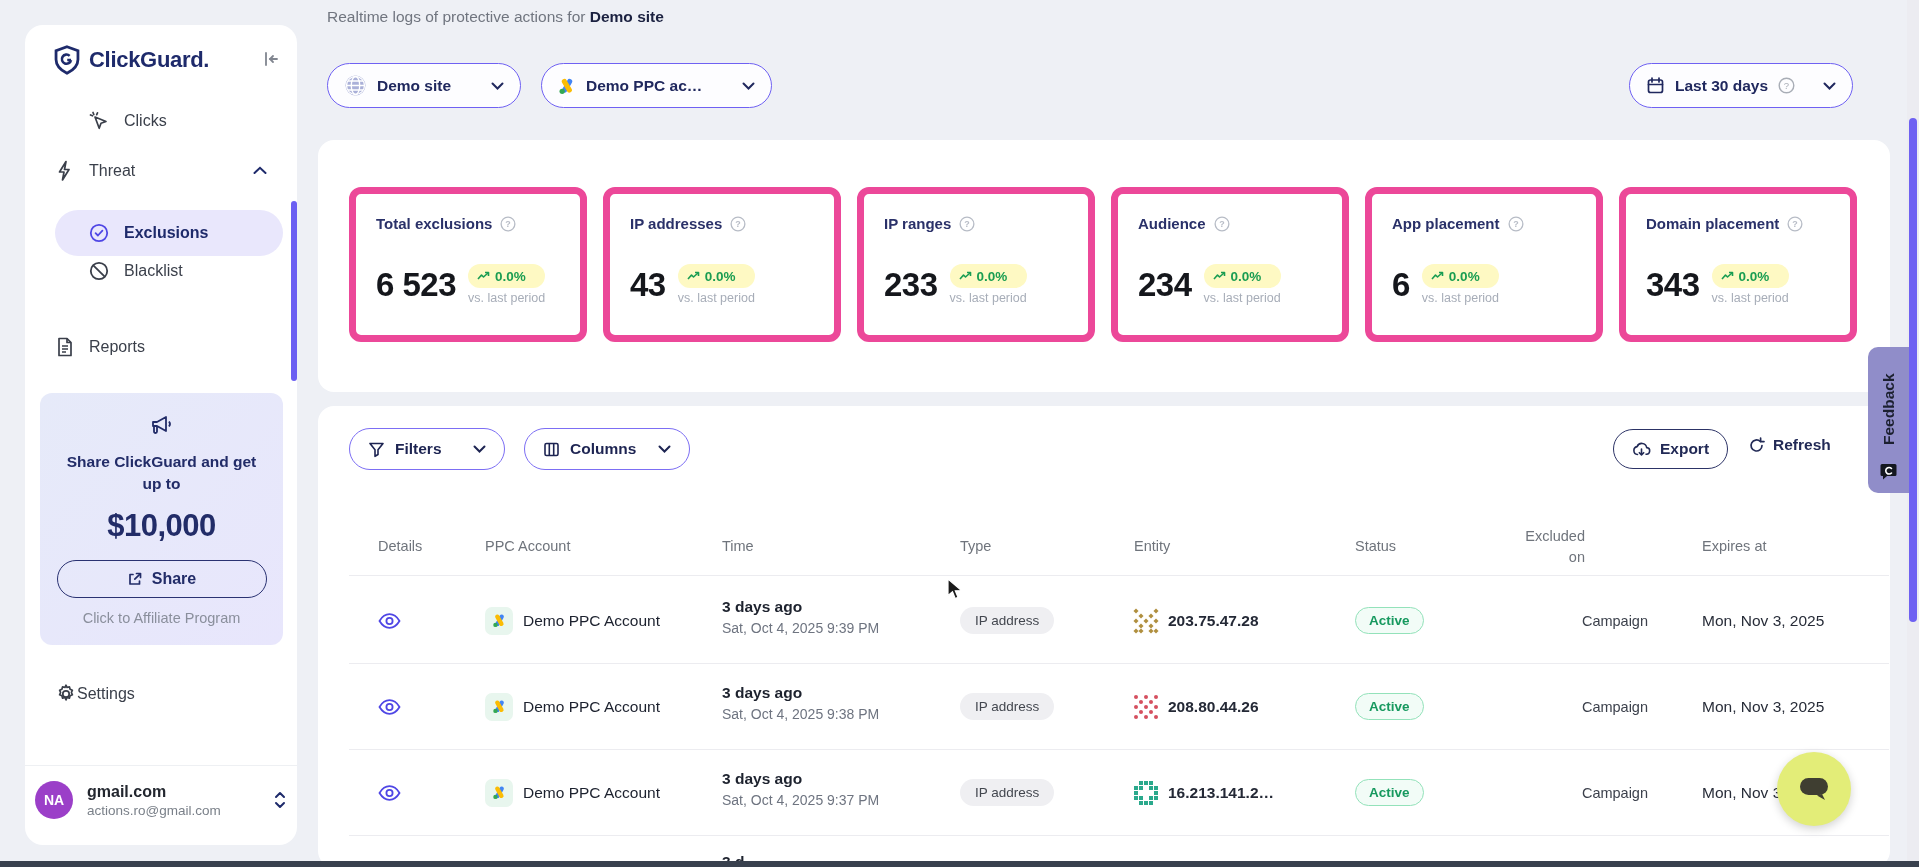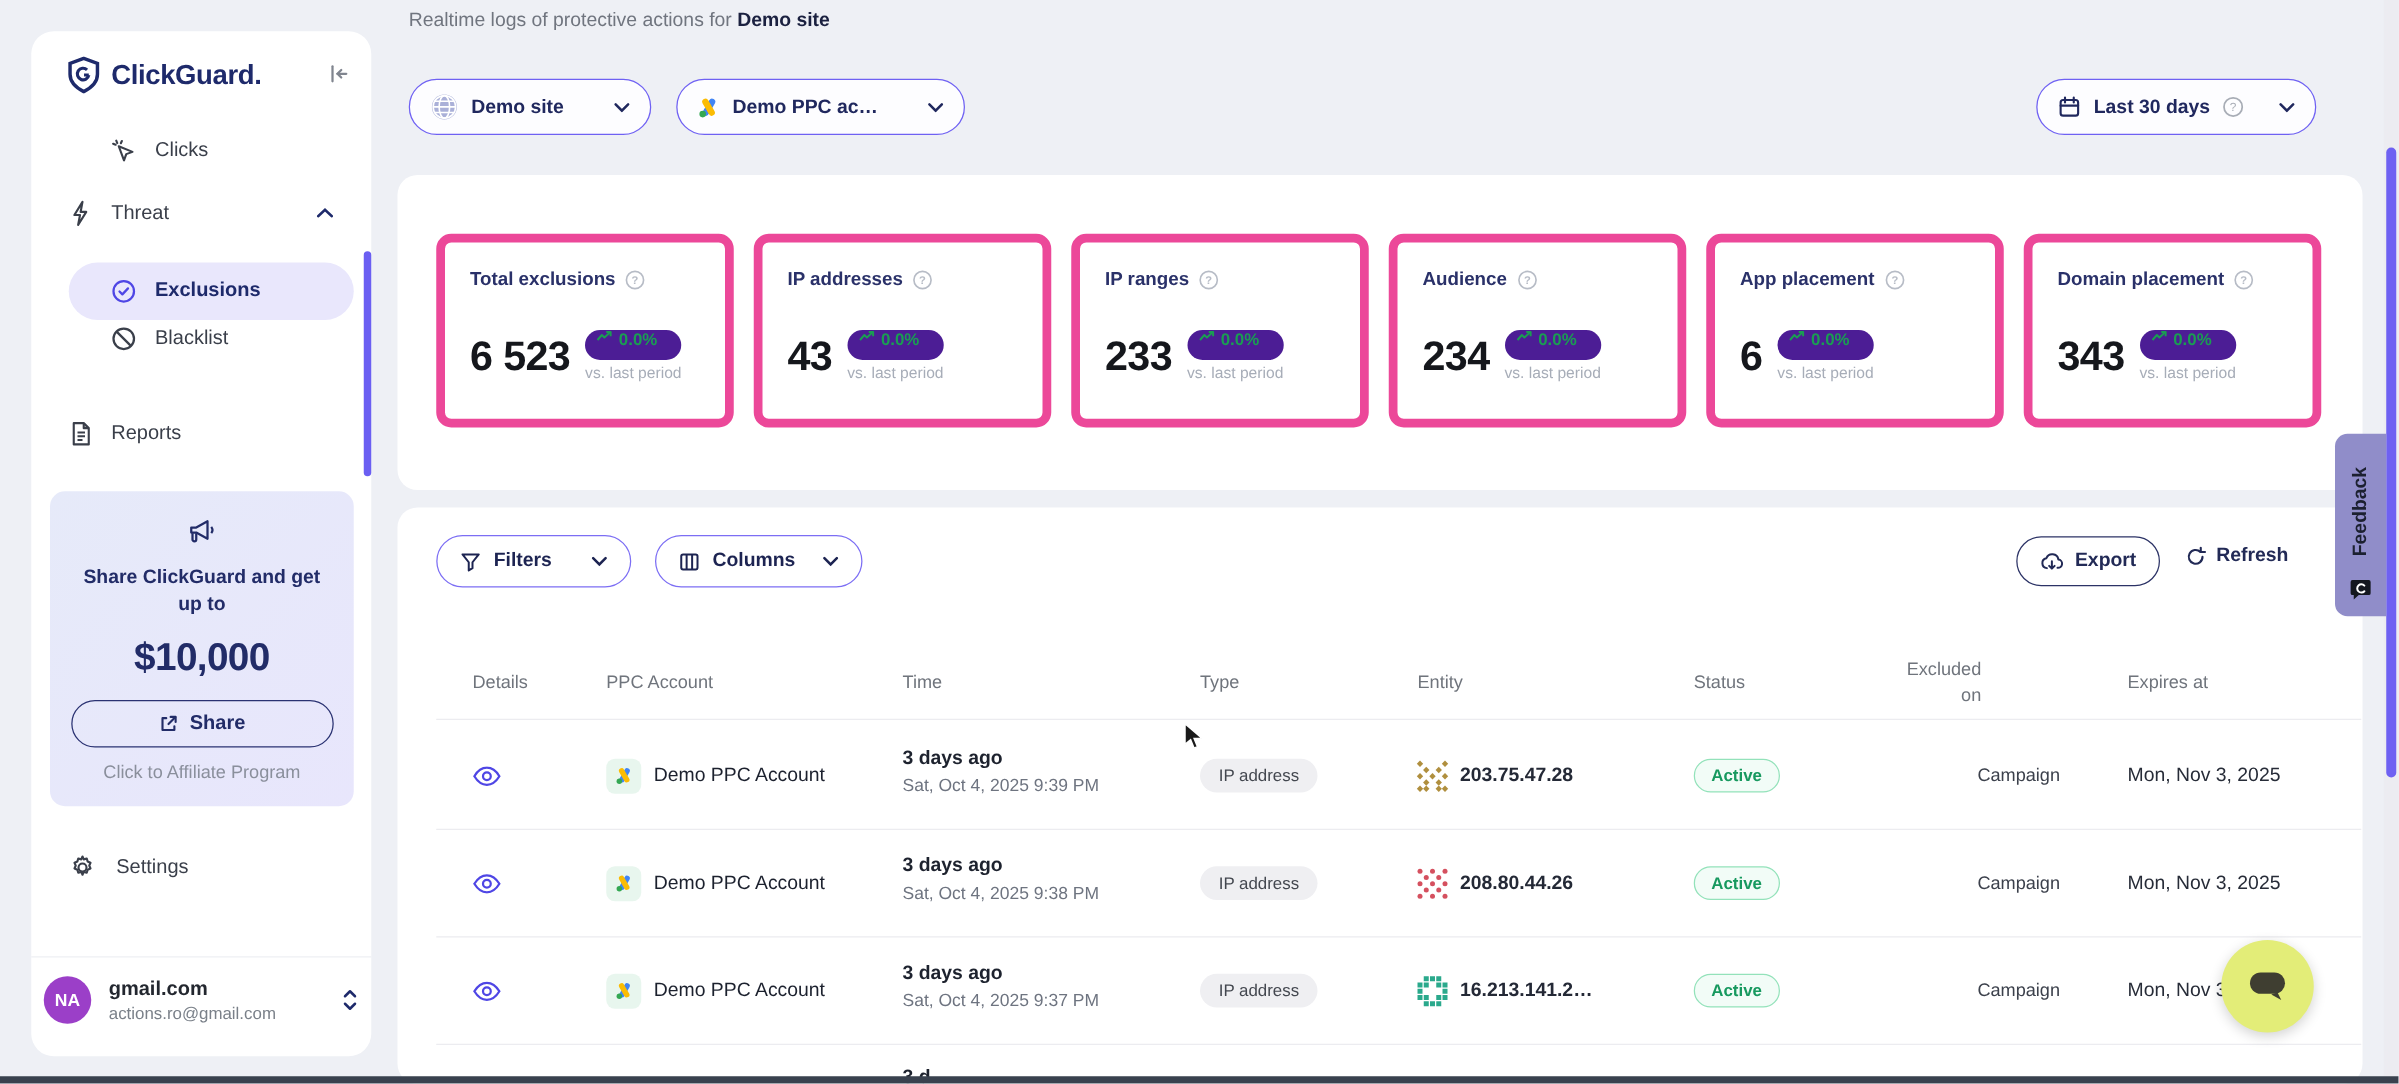--- a/index.html
+++ b/index.html
@@ -18,21 +18,21 @@
   .nav-sel{position:absolute;left:30px;width:228px;height:46px;background:#e9e7fc;border-radius:23px;}
   .nav-chevron{position:absolute;right:30px;}
   .inner-scroll{position:absolute;left:266px;top:176px;width:6px;height:180px;background:#6b5ff2;border-radius:3px;}
   .promo{position:absolute;left:15px;top:368px;width:243px;height:252px;border-radius:12px;
          background:linear-gradient(135deg,#e6eaf9,#e8e6fc);text-align:center;color:#222c68;}
   .promo-line{margin-top:14px;font-size:15.5px;font-weight:600;line-height:1.45;padding:0 26px;}
   .promo-amount{margin-top:12px;font-size:31px;font-weight:800;letter-spacing:-0.5px;}
   .share-btn{margin:16px auto 0;width:210px;height:38px;border:1.5px solid #2a3272;border-radius:19px;
              display:flex;align-items:center;justify-content:center;gap:9px;font-size:16px;font-weight:600;color:#222c68;cursor:pointer;background:transparent;}
   .promo-foot{margin-top:12px;font-size:14.5px;color:#8a8f9c;}
-  .settings-row{position:absolute;left:30px;top:658px;display:flex;align-items:center;gap:16px;font-size:16px;color:#3a3f4a;cursor:pointer;}
+  .settings-row{position:absolute;left:30px;top:658px;display:flex;align-items:center;font-size:16px;color:#3a3f4a;cursor:pointer;}
   .side-divider{position:absolute;left:0;right:0;top:740px;border-top:1px solid #eef0f3;}
   .user-row{position:absolute;left:10px;top:756px;width:252px;display:flex;align-items:center;cursor:pointer;}
   .avatar{width:38px;height:38px;border-radius:50%;background:#9b3fc8;color:#fff;display:flex;align-items:center;justify-content:center;font-size:14px;font-weight:600;flex:none;}
   .user-texts{margin-left:14px;flex:1;min-width:0;}
   .user-name{font-size:16px;font-weight:700;color:#23272f;}
   .user-email{font-size:13.5px;color:#7a8089;margin-top:2px;}
 
   
   .subtitle{position:absolute;left:327px;top:8px;font-size:15.5px;color:#70757f;}
   .subtitle b{color:#1b2140;font-weight:700;}
@@ -47,21 +47,21 @@
   .card{position:absolute;left:318px;width:1572px;background:#fff;border-radius:16px;}
   .card-stats{top:140px;height:252px;}
   .card-table{top:406px;height:461px;overflow:hidden;}
 
   .stats-row{position:absolute;left:31px;right:33px;top:47px;display:flex;justify-content:space-between;}
   .stat{width:238px;height:155px;border:7px solid #ec4899;border-radius:12px;padding:21px 20px;background:#fff;}
   .stat-title{display:flex;align-items:center;gap:8px;font-size:15px;font-weight:600;color:#2a3169;}
   .stat-bottom{display:flex;align-items:center;gap:12px;margin-top:32px;}
   .stat-value{font-size:33px;font-weight:700;color:#15171c;letter-spacing:-0.5px;}
   .stat-delta-wrap{display:flex;flex-direction:column;gap:3px;}
-  .delta-badge{display:inline-flex;align-items:flex-start;gap:5px;background:#4c1d95;border-radius:12px;height:24px;padding:0 9px;
+  .delta-badge{display:inline-flex;align-items:center;gap:5px;background:#fef9c3;border-radius:12px;height:24px;padding:0 9px;
                font-size:13.5px;font-weight:700;color:#1a9d52;}
   .stat-caption{font-size:12.5px;color:#a7adb8;text-align:center;}
 
   
   .tb-pill{position:absolute;top:428px;height:42px;border:1.2px solid #7c6ef4;border-radius:21px;background:#fff;
            display:flex;align-items:center;gap:10px;padding:0 18px;font-size:15.5px;font-weight:600;color:#1d2452;cursor:pointer;}
   .tb-filters{left:349px;width:156px;}
   .tb-columns{left:524px;width:166px;}
   .export-btn{position:absolute;left:1613px;top:429px;width:115px;height:40px;border:1.4px solid #2c3366;border-radius:20px;
               display:flex;align-items:center;justify-content:center;gap:9px;font-size:15.5px;font-weight:600;color:#222a56;background:#fff;cursor:pointer;}

